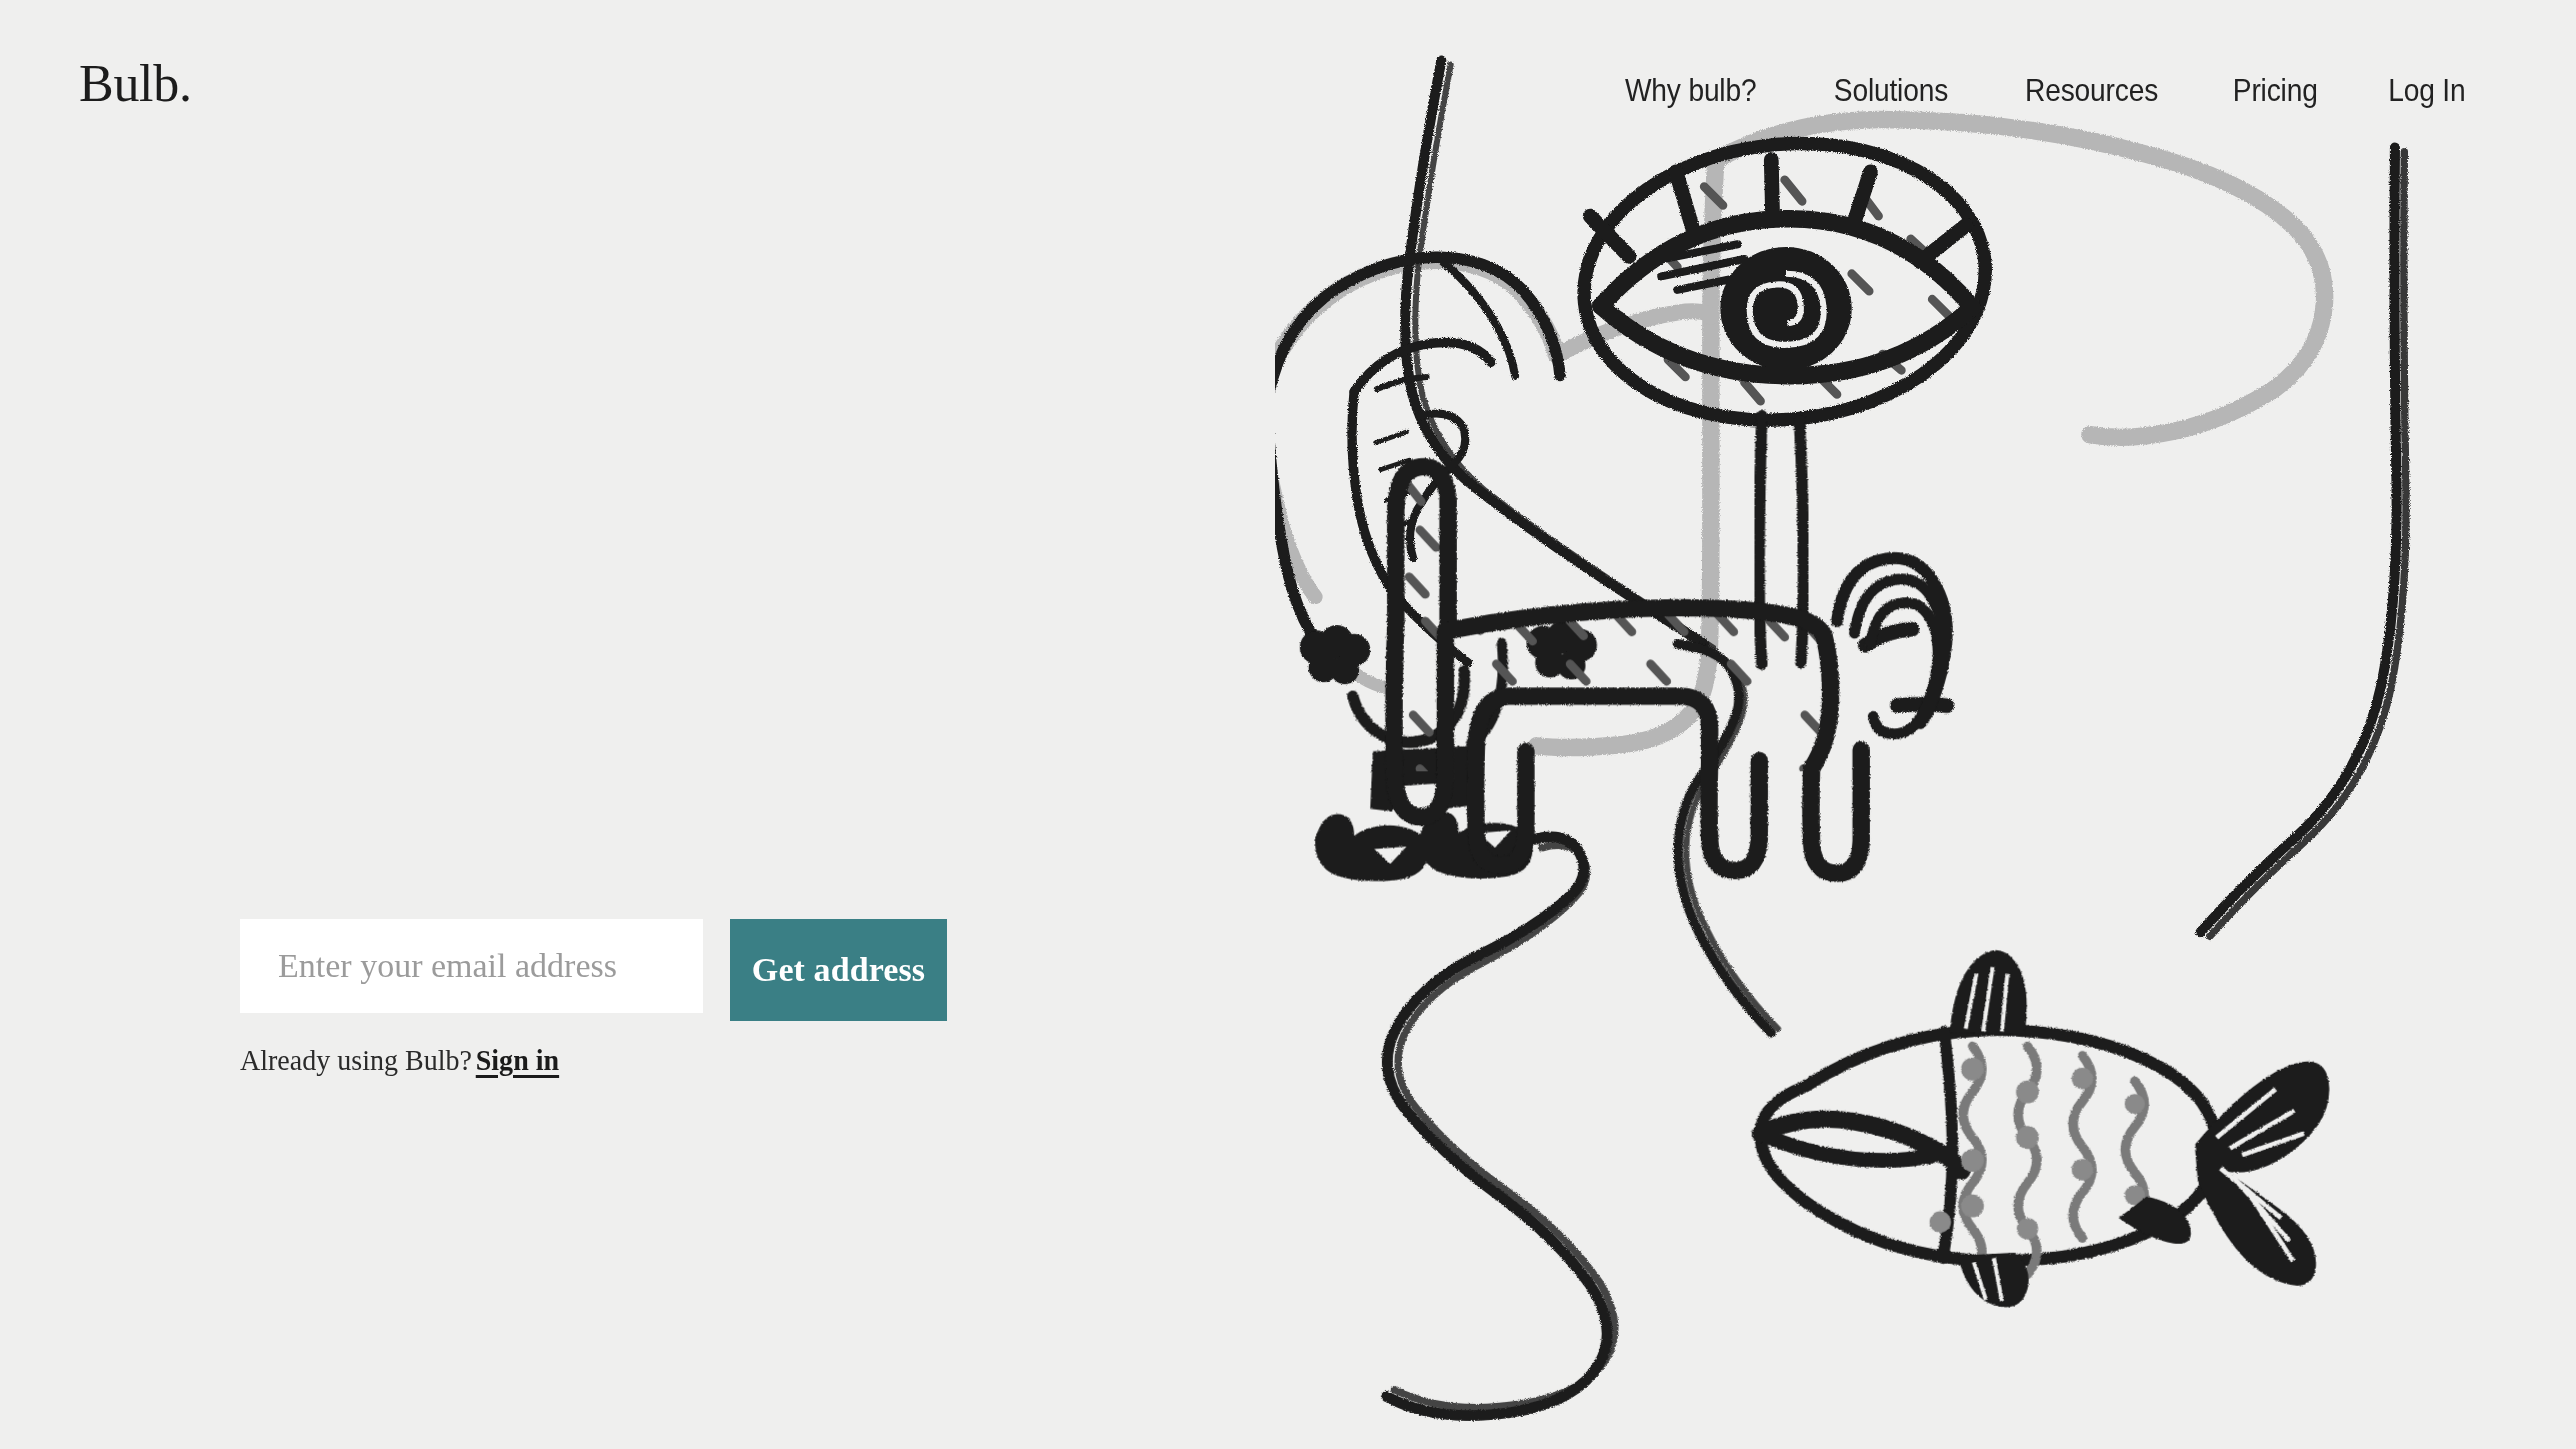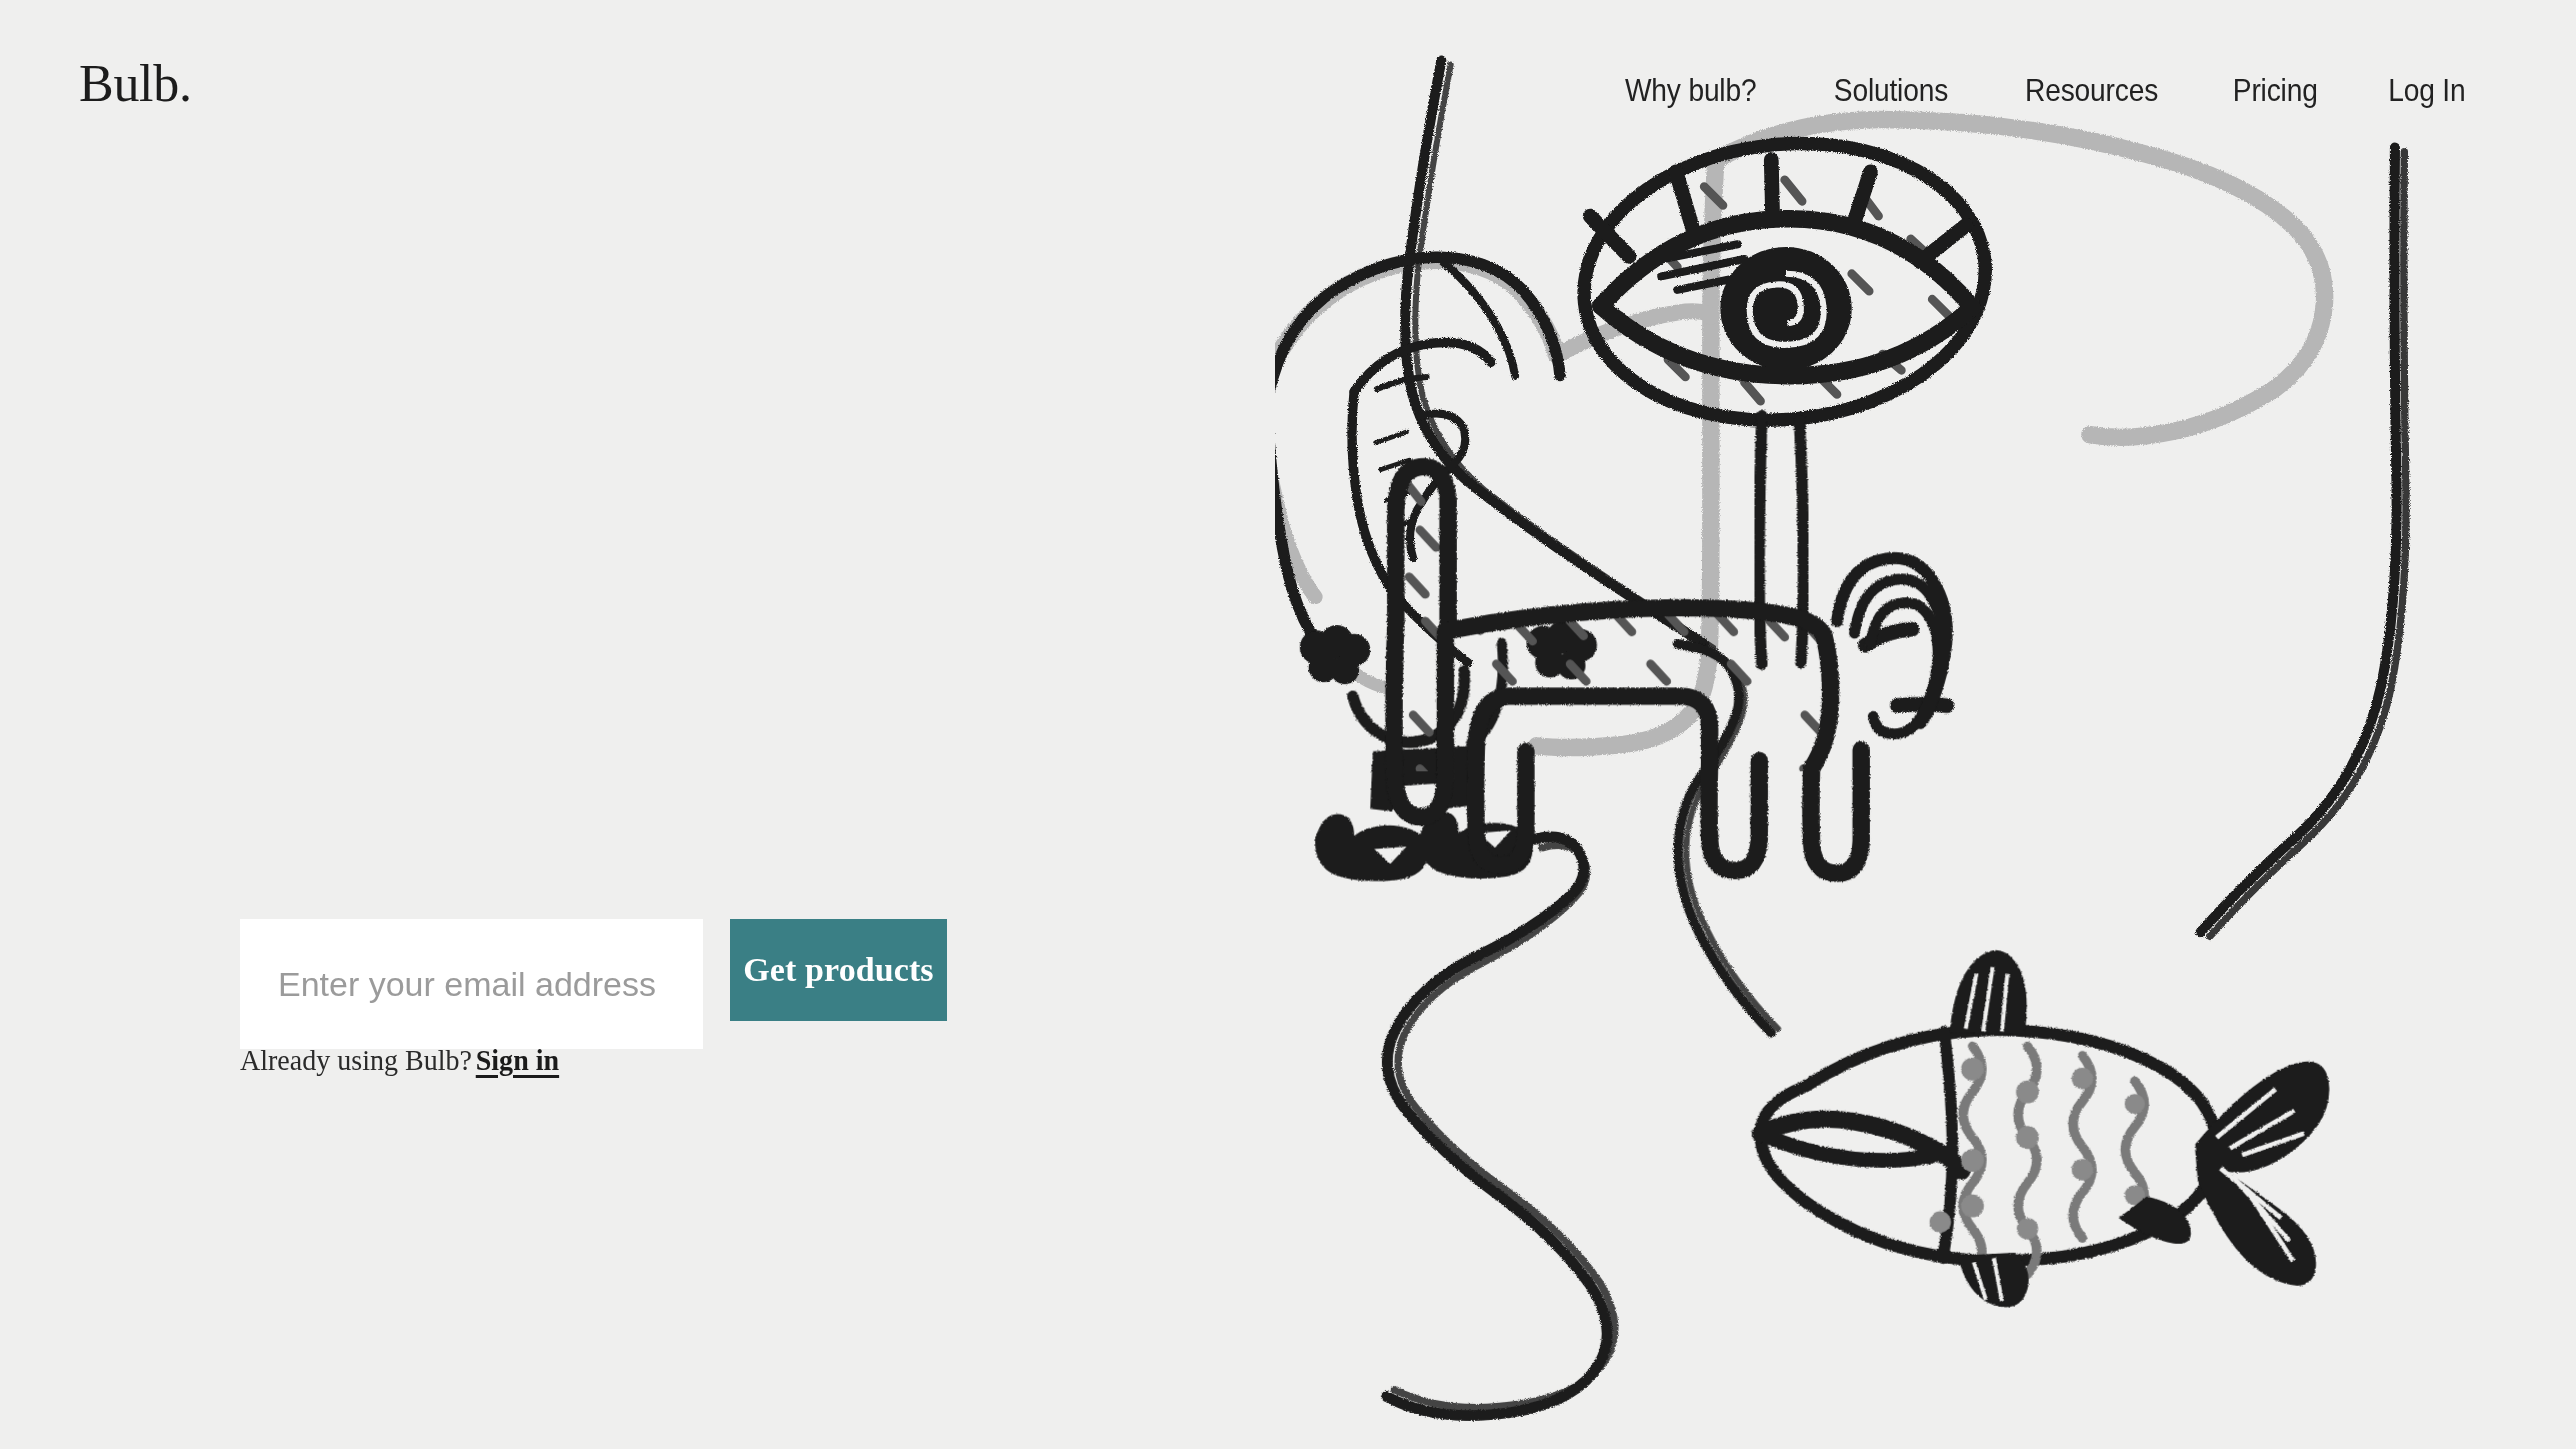--- a/index.html
+++ b/index.html
@@ -79,25 +79,25 @@
     transform-origin:left top;
   }
 
   
   .form-row {
     position:absolute;
     left:240px; top:919px;
     display:flex; align-items:stretch;
   }
   .email-input {
-    width:463px; height:130px;
+    width:463px; height:94px;
     background:#ffffff;
     border:none; outline:none;
     padding:0 38px;
-    font-family:Liberation Sans, sans-serif;
+    font-family:Liberation Serif, serif;
     font-size:34px;
     color:#0f766e;
   }
   .email-input::placeholder {
     color:#9b9b9b;
     opacity:1;
   }
   .get-started {
     margin-left:27px;
     width:217px; height:102px;
@@ -149,21 +149,21 @@
       <div class="nav-item">Solutions</div>
       <div class="nav-item">Resources</div>
       <div class="nav-item">Pricing</div>
       <div class="nav-item">Log In</div>
     </div>
   </div>
 
 
   <div class="form-row">
     <input class="email-input" type="text" placeholder="Enter your email address" style="">
-    <button class="get-started">Get products</button>
+    <button class="get-started">Get address</button>
   </div>
 
   <div class="signin-row"><span>Already using Bulb?</span><a class="signin-link">Sign in</a></div>
 
   <div class="illustration">
     <svg viewBox="0 0 1940 2100" xmlns="http://www.w3.org/2000/svg">
       <defs>
         <filter id="rough">
           <feTurbulence type="fractalNoise" baseFrequency="0.7" numOctaves="3" seed="7" result="n"></feTurbulence>
           <feDisplacementMap in="SourceGraphic" in2="n" scale="5" xChannelSelector="R" yChannelSelector="G"></feDisplacementMap>

